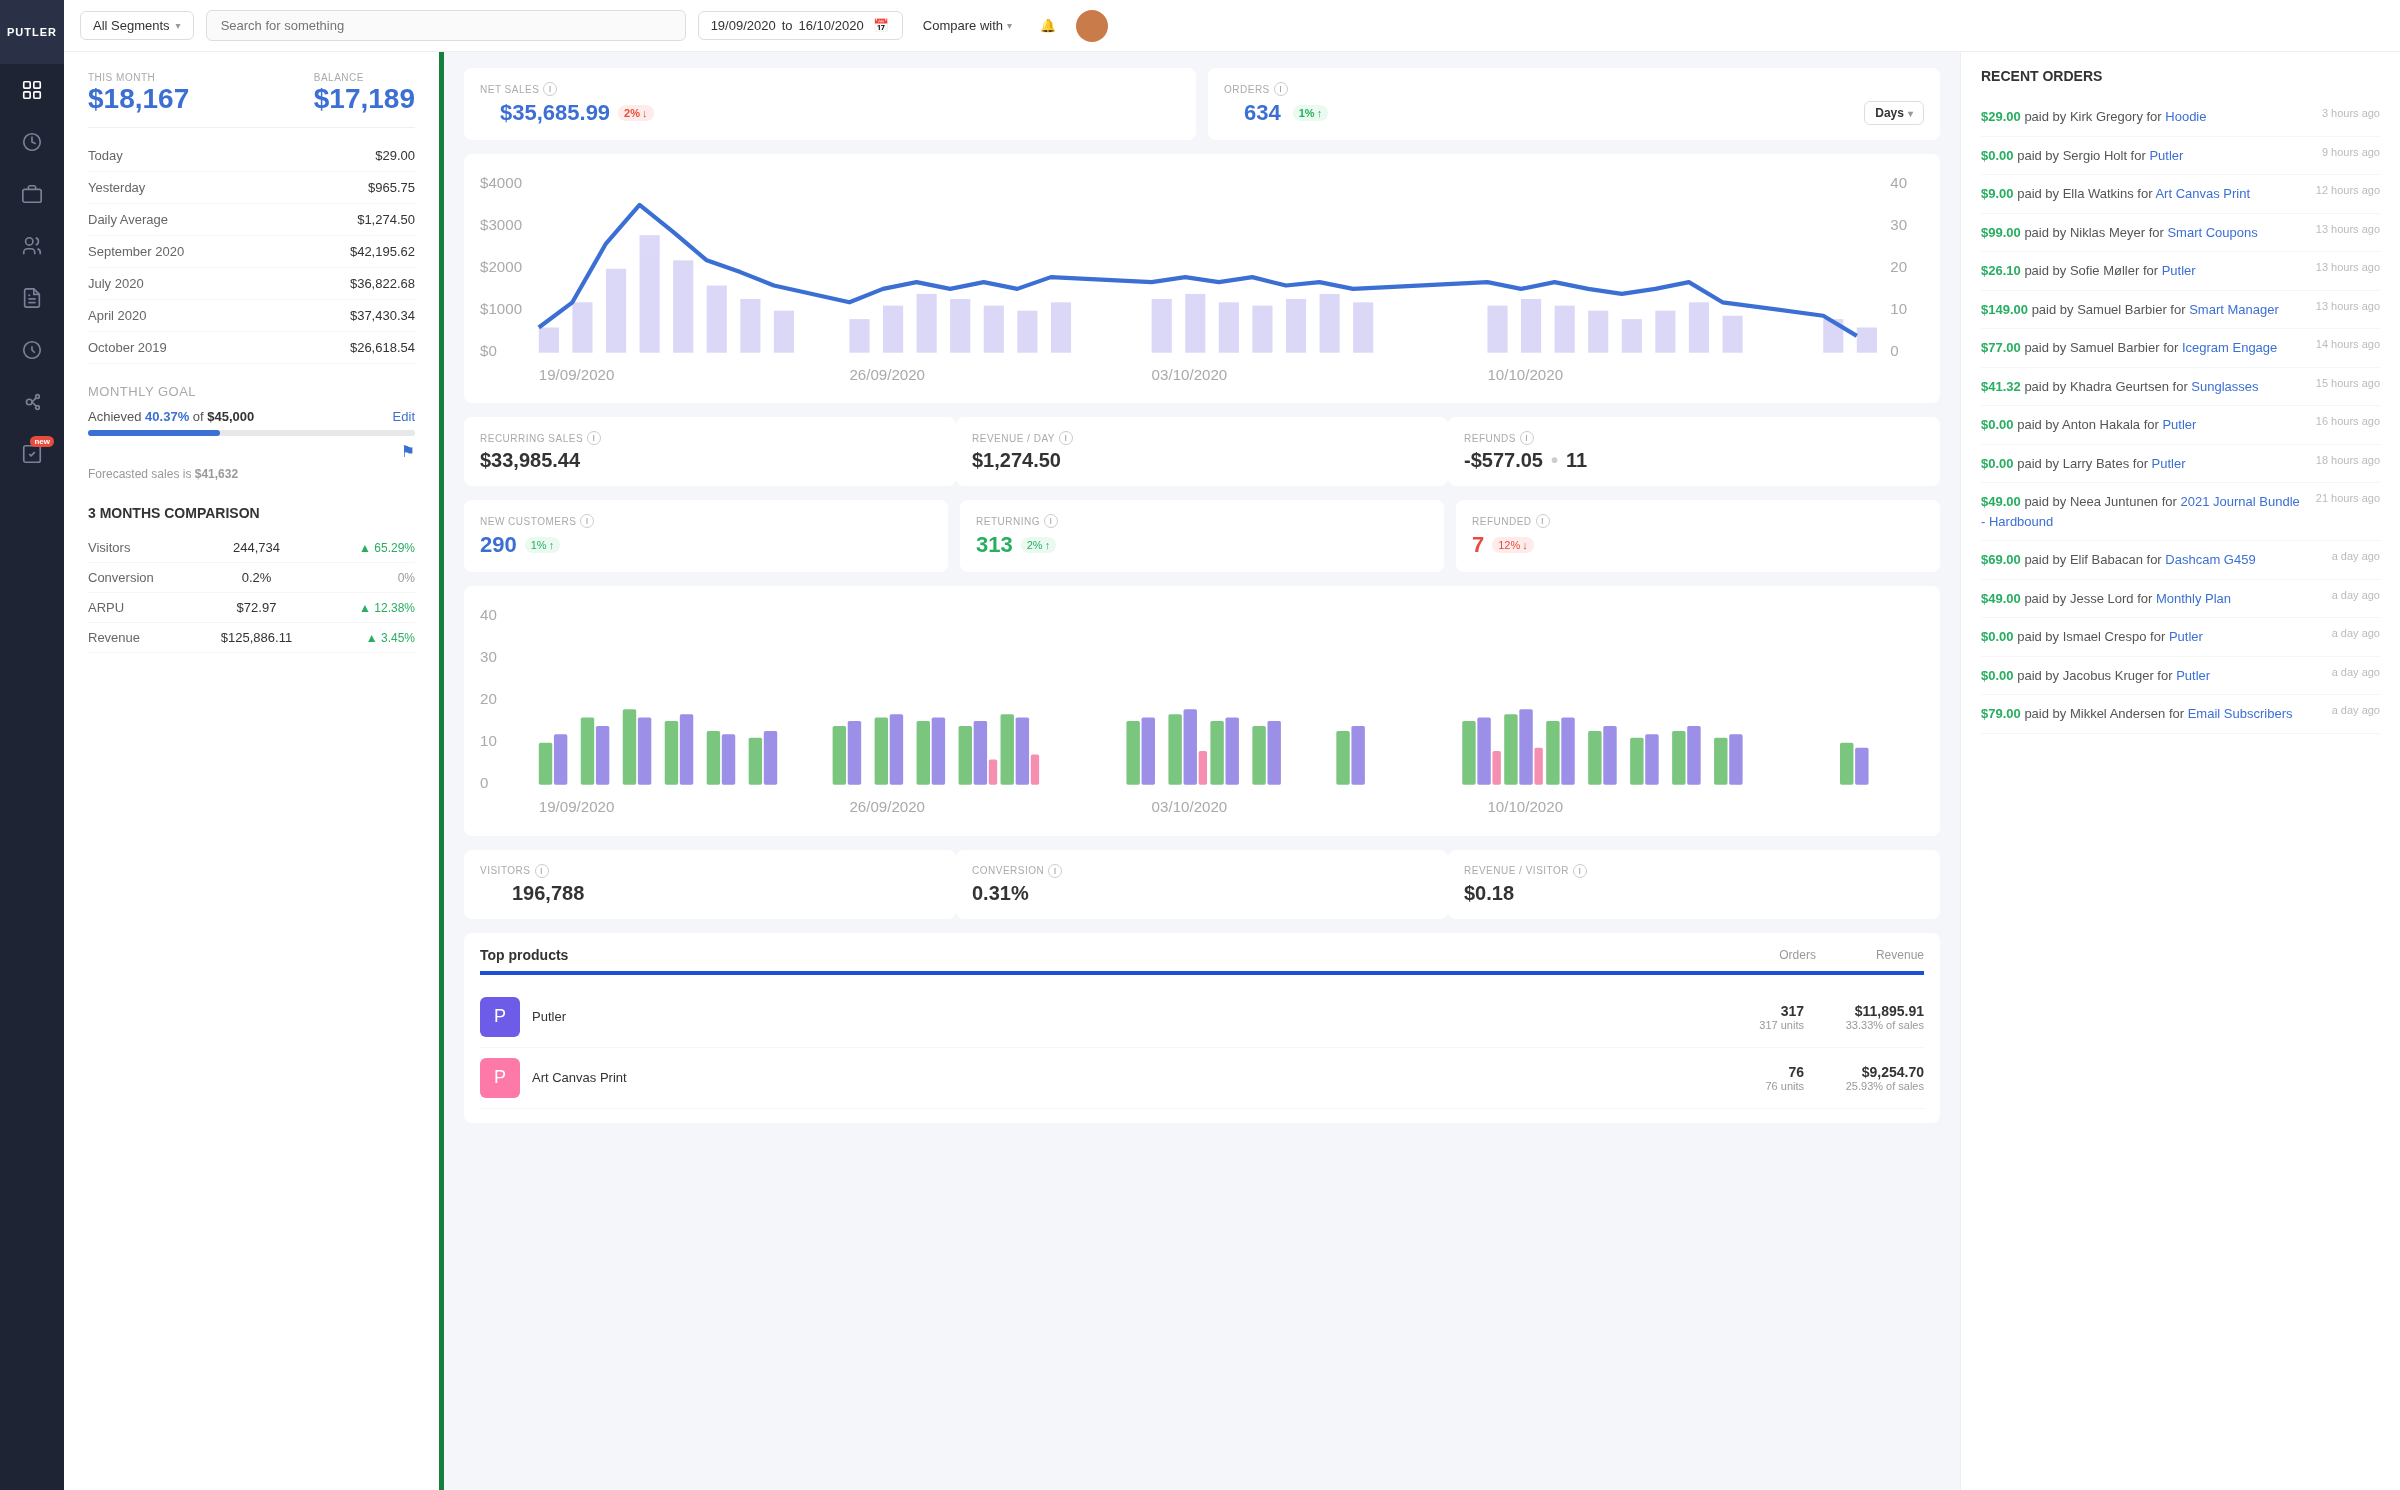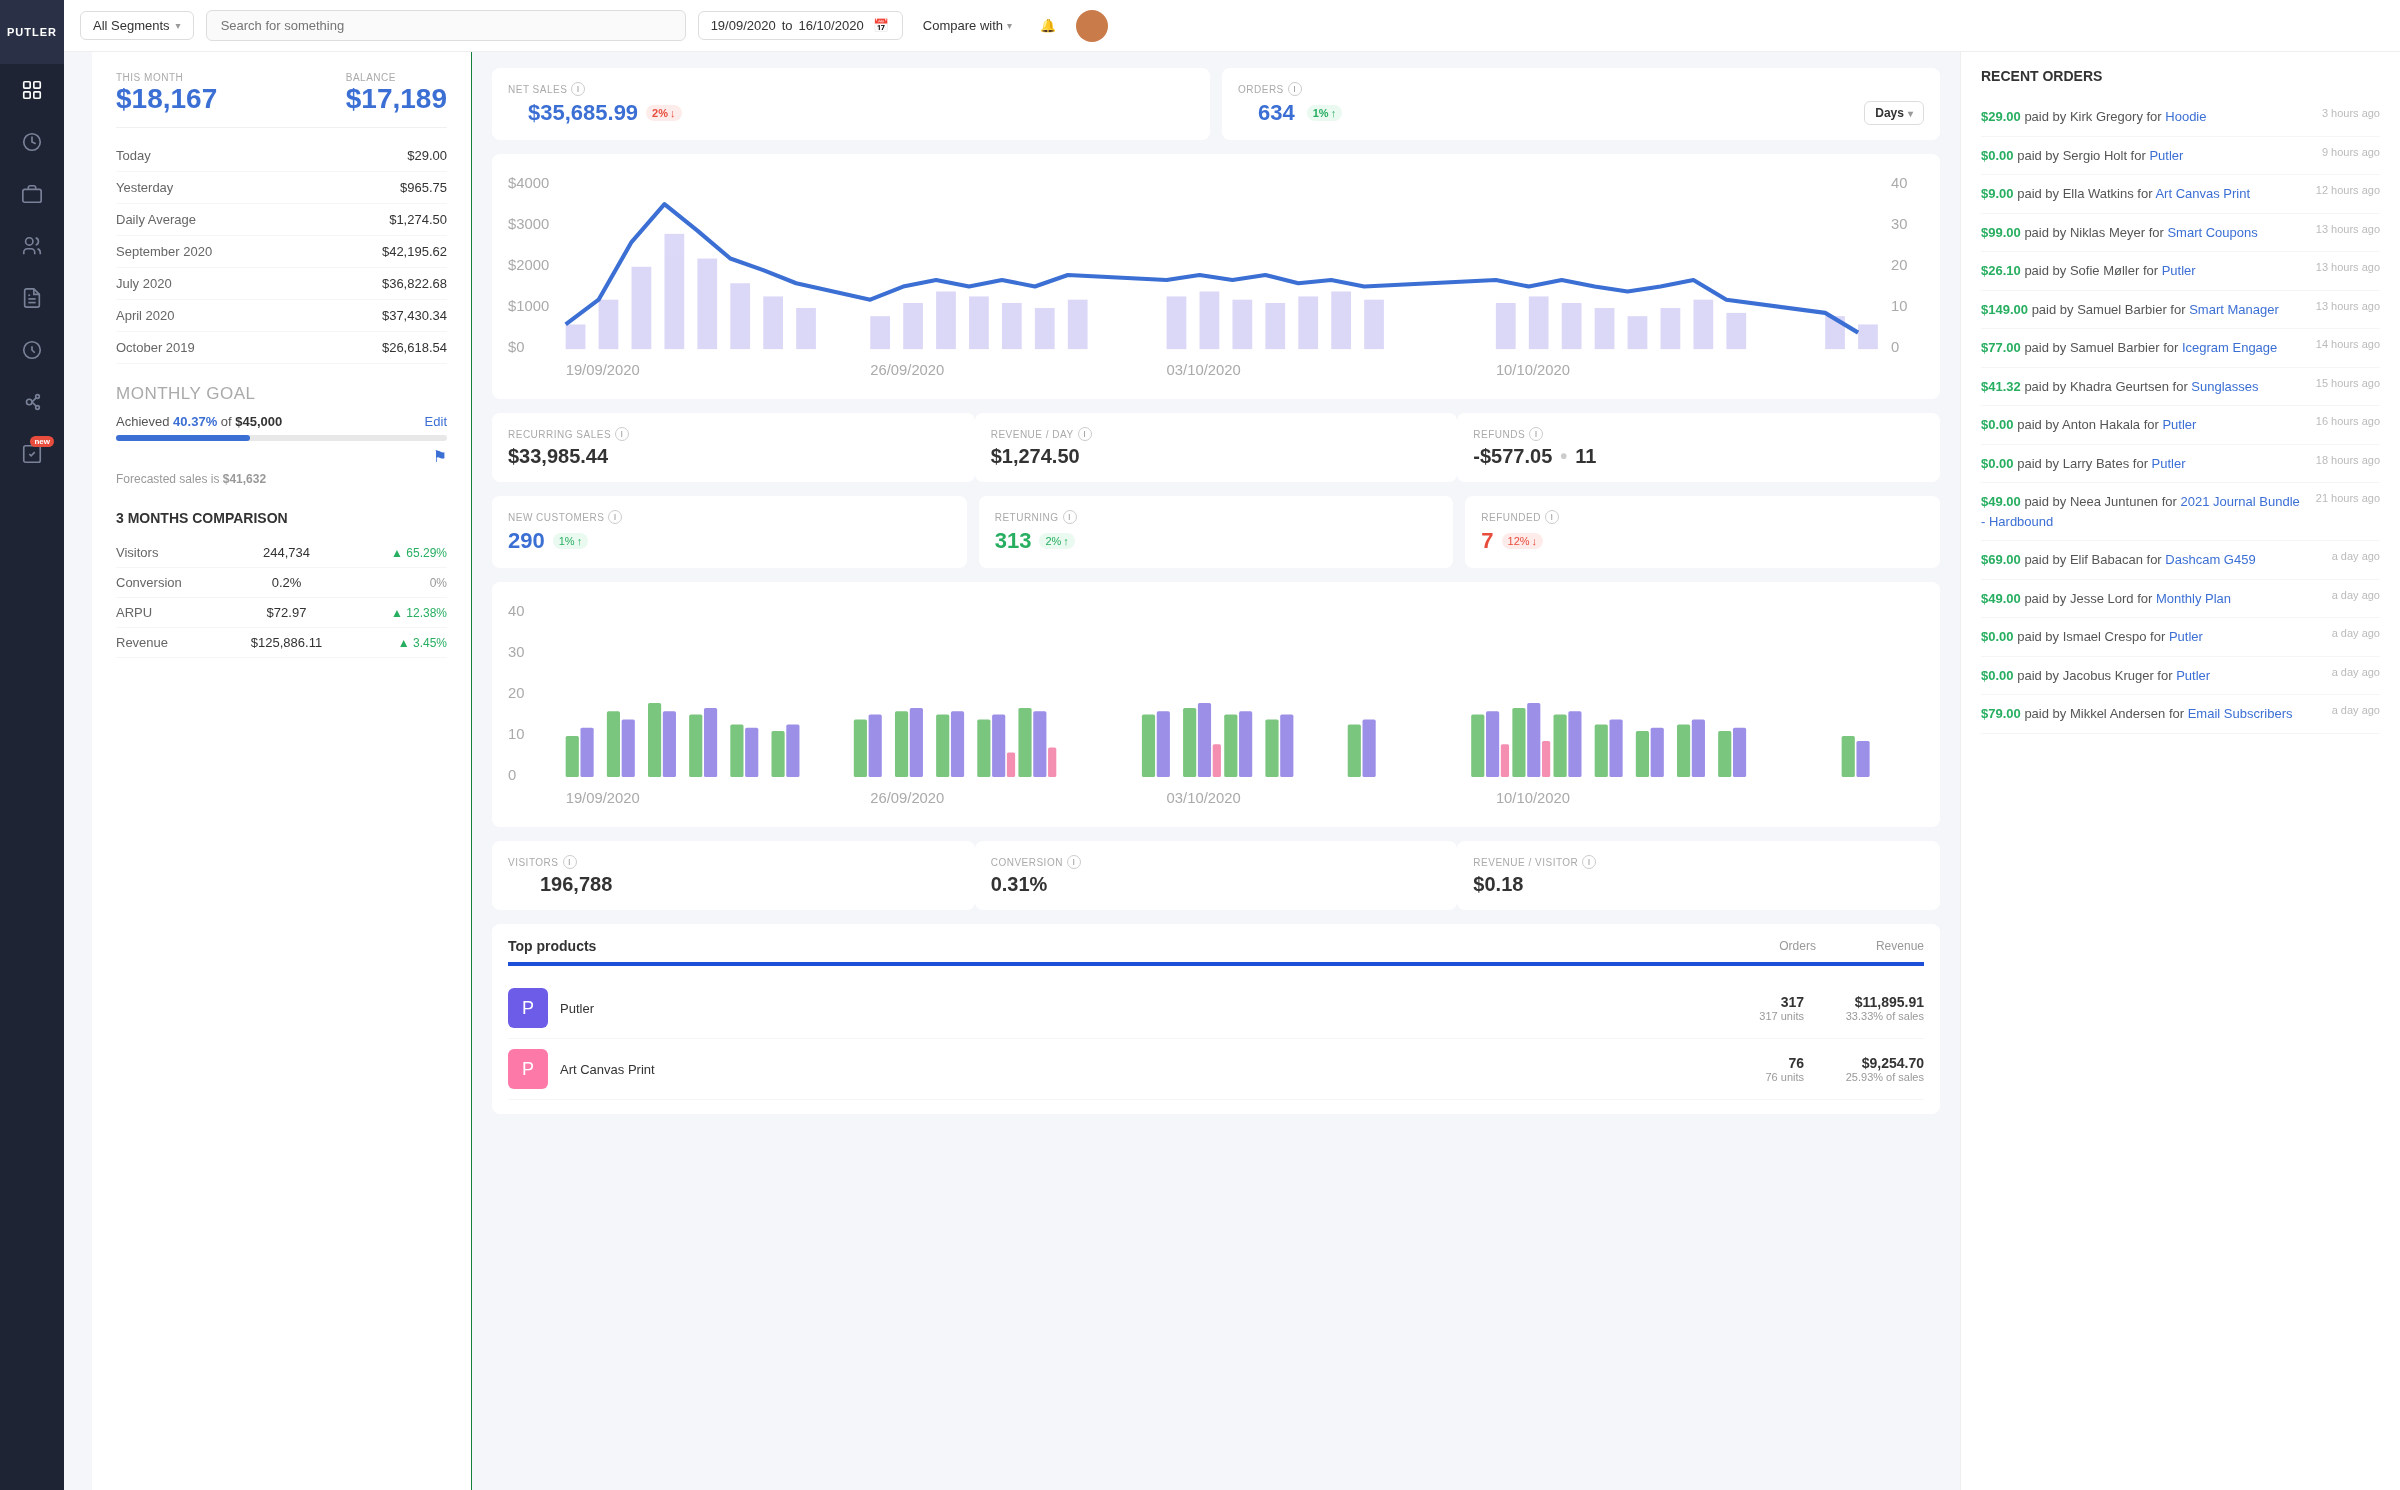--- a/index.html
+++ b/index.html
@@ -40,41 +40,41 @@
     .compare-with {
       display: flex; align-items: center; gap: 4px; font-size: 13px; color: #333; cursor: pointer; padding: 6px 8px;
     }
     .topbar-bell { color: #7a8299; cursor: pointer; margin-left: 8px; }
     .topbar-avatar { width: 32px; height: 32px; border-radius: 50%; background: #c97c4a; margin-left: 8px; }
 
     
     .content { flex: 1; display: flex; overflow: hidden; }
 
     
-    .left-panel { width: 380px; padding: 20px 24px; border-right: 1px solid #15803d; background: #fff; overflow-y: auto; flex-shrink: 0; margin-left: 28px; }
+    .left-panel { width: 380px; padding: 20px 24px; border-right: 5px solid #15803d; background: #fff; overflow-y: auto; flex-shrink: 0; }
 
     
     .middle-panel { flex: 1; padding: 16px 20px; overflow-y: auto; background: #f5f6fa; }
 
     
     .right-panel { width: 440px; padding: 16px 20px; border-left: 1px solid #eee; background: #fff; overflow-y: auto; flex-shrink: 0; }
 
     
     .stats-header { display: flex; justify-content: space-between; margin-bottom: 6px; }
     .stat-label { font-size: 10px; color: #aaa; text-transform: uppercase; letter-spacing: 0.5px; }
     .stat-value-lg { font-size: 28px; font-weight: 700; color: #3b6fd4; }
     .stat-divider { height: 1px; background: #f0f0f0; margin: 12px 0; }
 
     .stat-row { display: flex; justify-content: space-between; align-items: center; padding: 8px 0; border-bottom: 1px solid #f5f5f5; }
     .stat-row-label { color: #666; font-size: 13px; }
     .stat-row-value { color: #333; font-size: 13px; font-weight: 500; }
 
     
     .goal-section { margin-top: 20px; }
-    .goal-title { font-size: 17px; color: #aaa; text-transform: uppercase; letter-spacing: 0.5px; margin-bottom: 10px; }
+    .goal-title { font-size: 13px; color: #aaa; text-transform: uppercase; letter-spacing: 0.5px; margin-bottom: 10px; }
     .goal-row { display: flex; justify-content: space-between; align-items: center; margin-bottom: 6px; }
     .goal-text { font-size: 13px; color: #555; }
     .goal-pct { color: #3b6fd4; font-weight: 700; }
     .goal-amt { font-weight: 600; color: #333; }
     .goal-edit { color: #3b6fd4; font-size: 13px; cursor: pointer; }
     .progress-bar-bg { height: 6px; background: #e8e8e8; border-radius: 3px; margin: 6px 0; position: relative; }
     .progress-bar-fill { height: 6px; background: #3b6fd4; border-radius: 3px; width: 40.37%; }
     .goal-forecast { font-size: 12px; color: #999; margin-top: 6px; }
 
     

